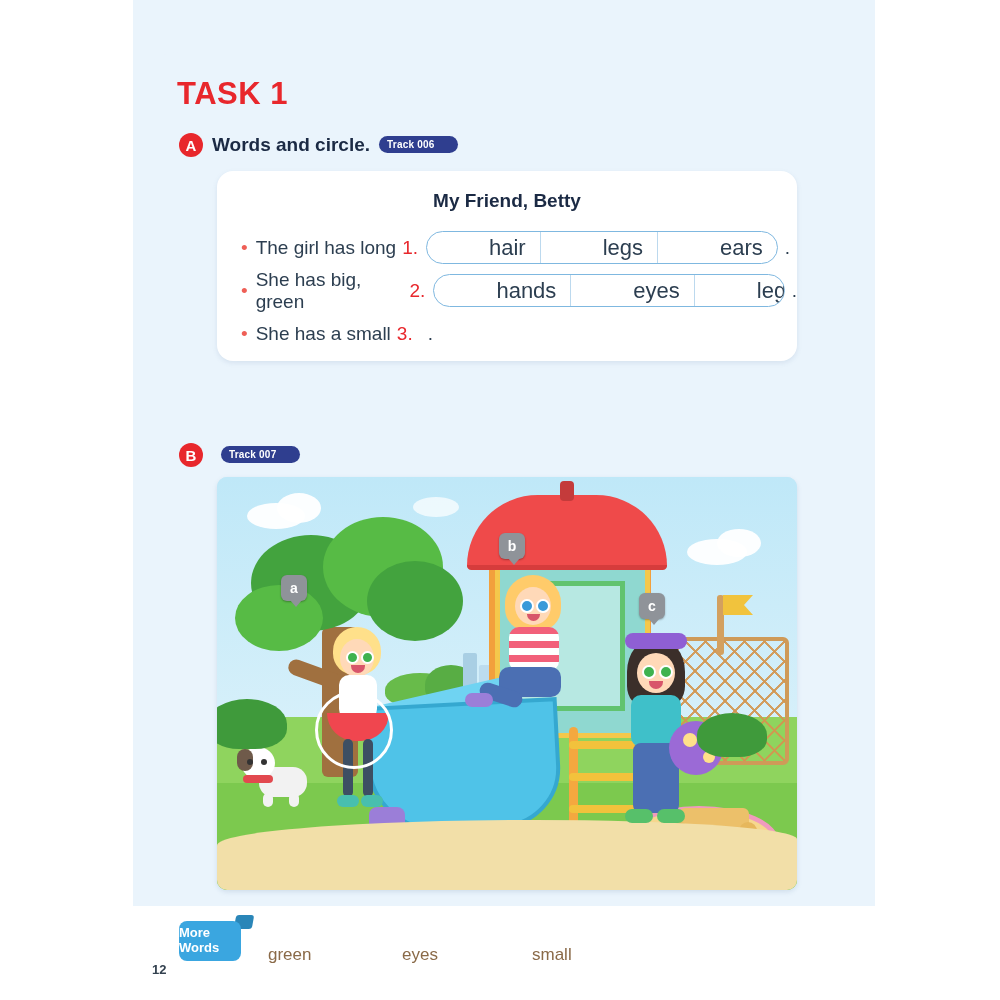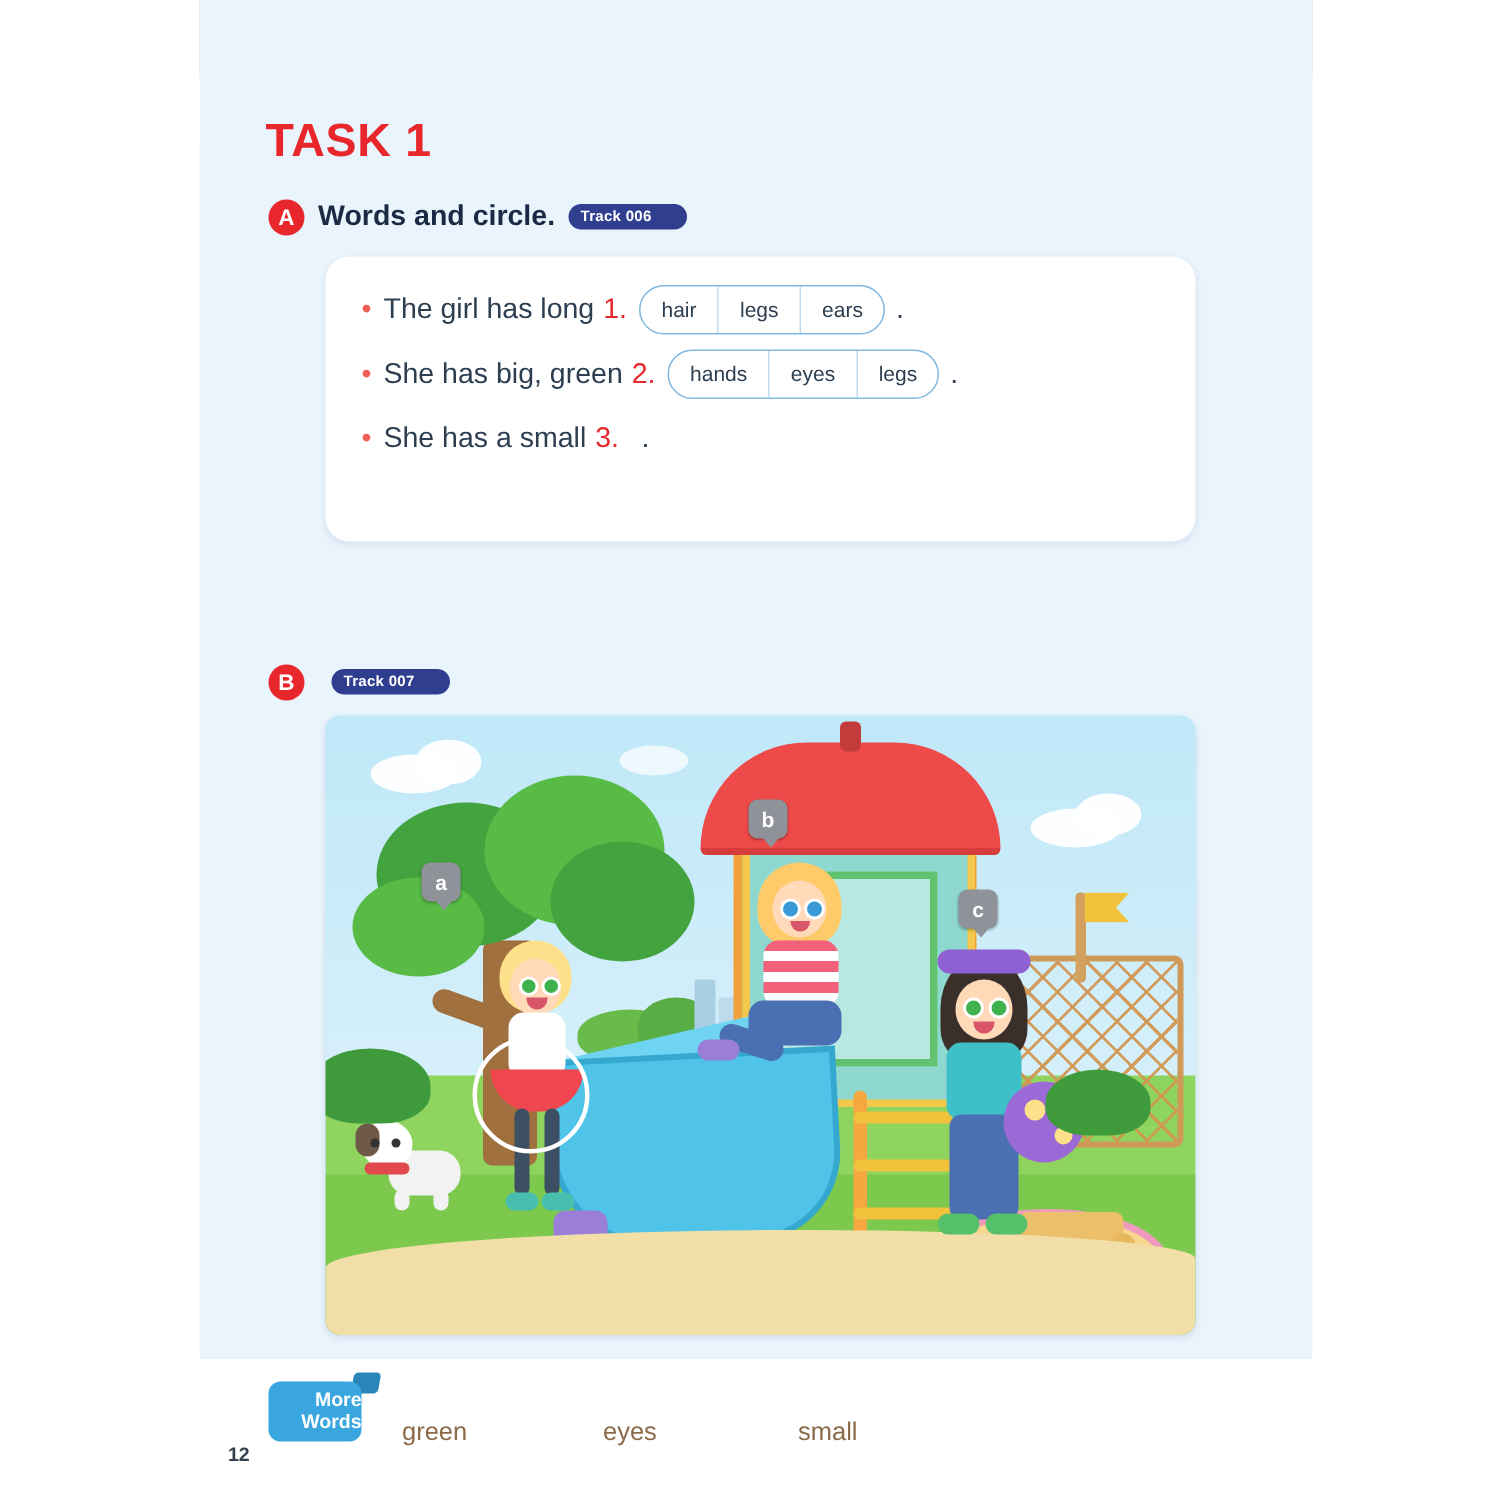--- a/index.html
+++ b/index.html
@@ -150,24 +150,25 @@
     display: inline-flex;
     align-items: center;
     border: 1.5px solid #7fb8e0;
     border-radius: 20px;
     height: 31px;
     background: #ffffff;
     overflow: hidden;
   }
   .opt {
     padding: 0 14px;
-    font-size: 14px;
+    font-size: 22px;
     color: #2c3e50;
     line-height: 31px;
     border-right: 1px solid #bcd9ee;
+    margin-left: 48px;
   }
   .opt:last-child { border-right: none; }
   .period { margin-left: 7px; font-size: 19px; color: #2c3e50; }
 
   
   .sec-b {
     position: absolute;
     left: 179px;
     top: 443px;
     display: flex;
@@ -344,21 +345,21 @@
     position: absolute;
     left: 179px;
     top: 921px;
     width: 62px;
     height: 40px;
     background: #3aa6e0;
     border-radius: 8px 8px 8px 8px;
     color: #ffffff;
     font-size: 13px;
     font-weight: bold;
-    text-align: right;
+    text-align: left;
     line-height: 15px;
     padding-top: 4px;
     box-sizing: border-box;
   }
   .mw-shadow {
     position: absolute;
     left: 235px; top: 915px; width: 18px; height: 14px;
     background: #2a86b8;
     border-radius: 3px;
     transform: skewX(-10deg);
@@ -396,20 +397,21 @@
 
   <div class="task-title">TASK 1</div>
 
   <div class="sec-a">
     <div class="badge-letter">A</div>
     <div class="sec-head-text">Words and circle.</div>
     <div class="track-pill">Track 006</div>
   </div>
 
   <div class="card">
+    <div class="card-title">My Friend, Betty</div>
     <div class="q-list">
 
       <div class="q-row">
         <span class="bullet">•</span>
         <span class="q-text">The girl has long</span>
         <span class="q-num">1.</span>
         <span class="opts">
           <span class="opt">hair</span>
           <span class="opt">legs</span>
           <span class="opt">ears</span>

